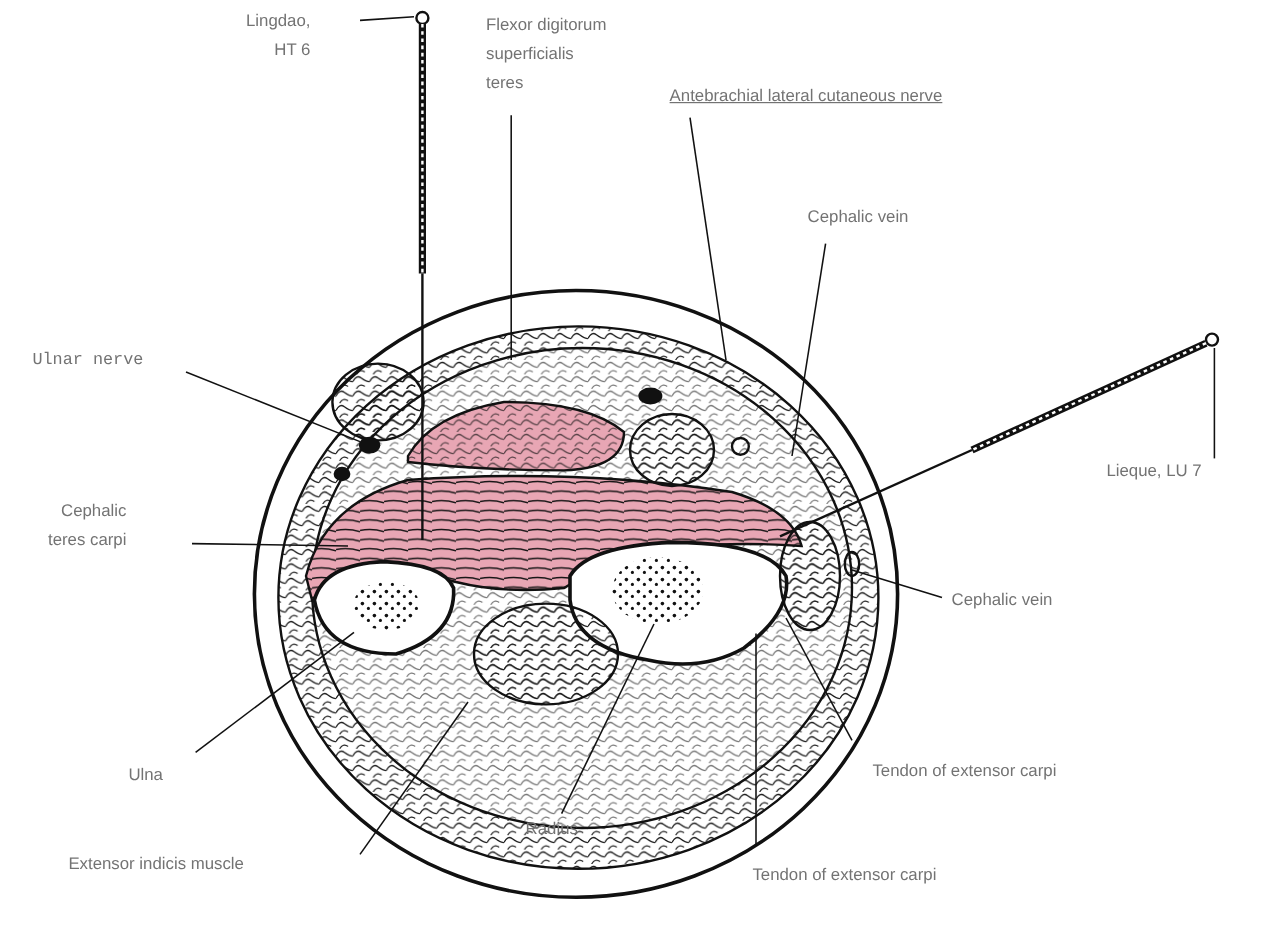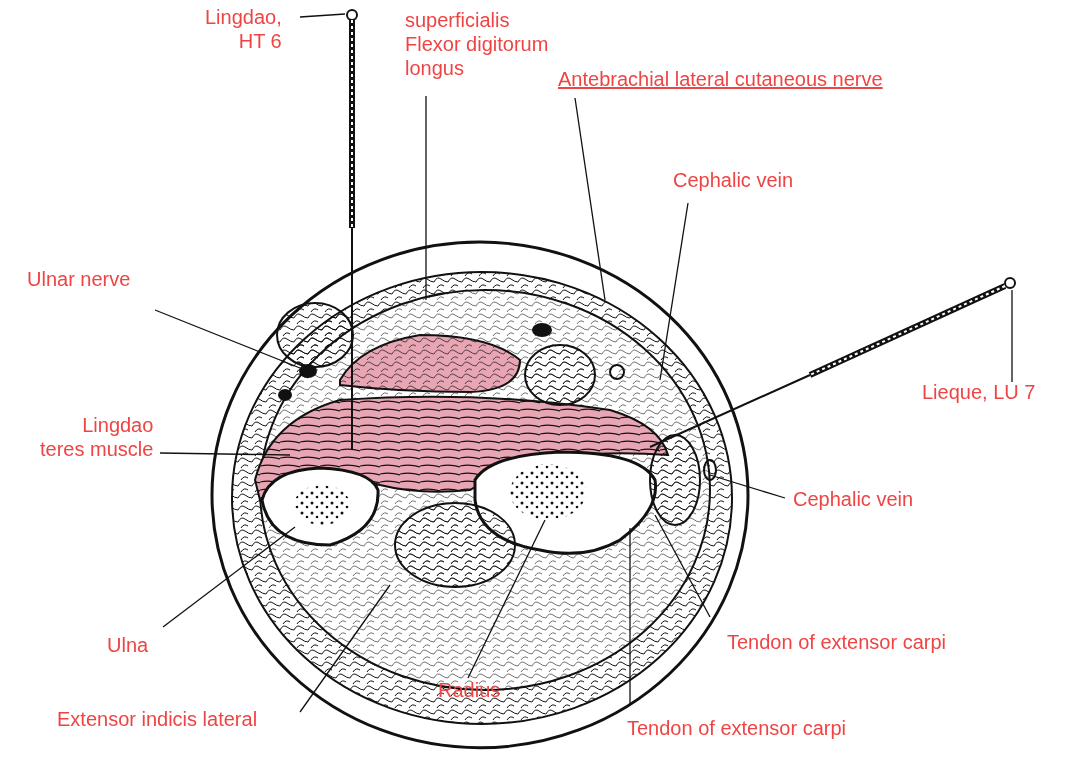--- a/index.html
+++ b/index.html
@@ -1,17 +1,17 @@
 <!DOCTYPE html>
 <html><head>
 <meta charset="utf-8">
 <style>
   html, body { margin: 0; padding: 0; background: #ffffff; }
   body { width: 1070px; height: 774px; position: relative; overflow: hidden; font-family: "Liberation Sans", sans-serif; color: #111; }
-  .lbl { position: absolute; font-size: 20px; line-height: 24px; color: #ef4444; white-space: nowrap; }
+  .lbl { position: absolute; font-size: 14px; line-height: 24px; color: #737373; white-space: nowrap; }
   .r { text-align: right; }
   svg#diagram { position: absolute; left: 0; top: 0; }
 </style>
 </head>
 <body>
 
 <svg id="diagram" width="1070" height="774" viewBox="0 0 1070 774">
   <defs>
     <pattern id="cells" width="14" height="12" patternUnits="userSpaceOnUse">
       <path d="M0 6 Q3 0 7 3 T14 6 M3 12 Q6 7 10 10" fill="none" stroke="#111" stroke-width="1"></path>
@@ -81,34 +81,34 @@
     <line x1="710" y1="617" x2="655" y2="515"></line>
     <line x1="630" y1="705" x2="630" y2="528"></line>
   </g>
 </svg>
 
 <div class="lbl r" style="left:205px; top:5px;">
   <div>Lingdao,</div>
   <div>HT 6</div>
 </div>
 <div class="lbl" style="left:405px; top:8px;">
+  <div>Flexor digitorum</div>
   <div>superficialis</div>
-  <div>Flexor digitorum</div>
-  <div>longus</div>
+  <div>teres</div>
 </div>
 <div class="lbl" style="left:558px; top:67px;text-decoration:underline;">Antebrachial lateral cutaneous nerve</div>
 <div class="lbl" style="left:673px; top:168px;">Cephalic vein</div>
-<div class="lbl" style="left:27px; top:267px;">Ulnar nerve</div>
+<div class="lbl" style="left:27px; top:288px;font-family:Liberation Mono, monospace;">Ulnar nerve</div>
 <div class="lbl" style="left:922px; top:380px;">Lieque, LU 7</div>
 <div class="lbl r" style="left:40px; top:413px;">
-  <div>Lingdao</div>
-  <div>teres muscle</div>
+  <div>Cephalic</div>
+  <div>teres carpi</div>
 </div>
 <div class="lbl" style="left:793px; top:487px;">Cephalic vein</div>
 <div class="lbl" style="left:107px; top:633px;">Ulna</div>
 <div class="lbl" style="left:438px; top:678px;text-align:right;">Radius</div>
-<div class="lbl" style="left:57px; top:707px;">Extensor indicis lateral</div>
+<div class="lbl" style="left:57px; top:707px;">Extensor indicis muscle</div>
 <div class="lbl" style="left:727px; top:630px;">
   <div>Tendon of extensor carpi</div>
 </div>
 <div class="lbl" style="left:627px; top:716px;">
   <div>Tendon of extensor carpi</div>
 </div>
 
 </body></html>

